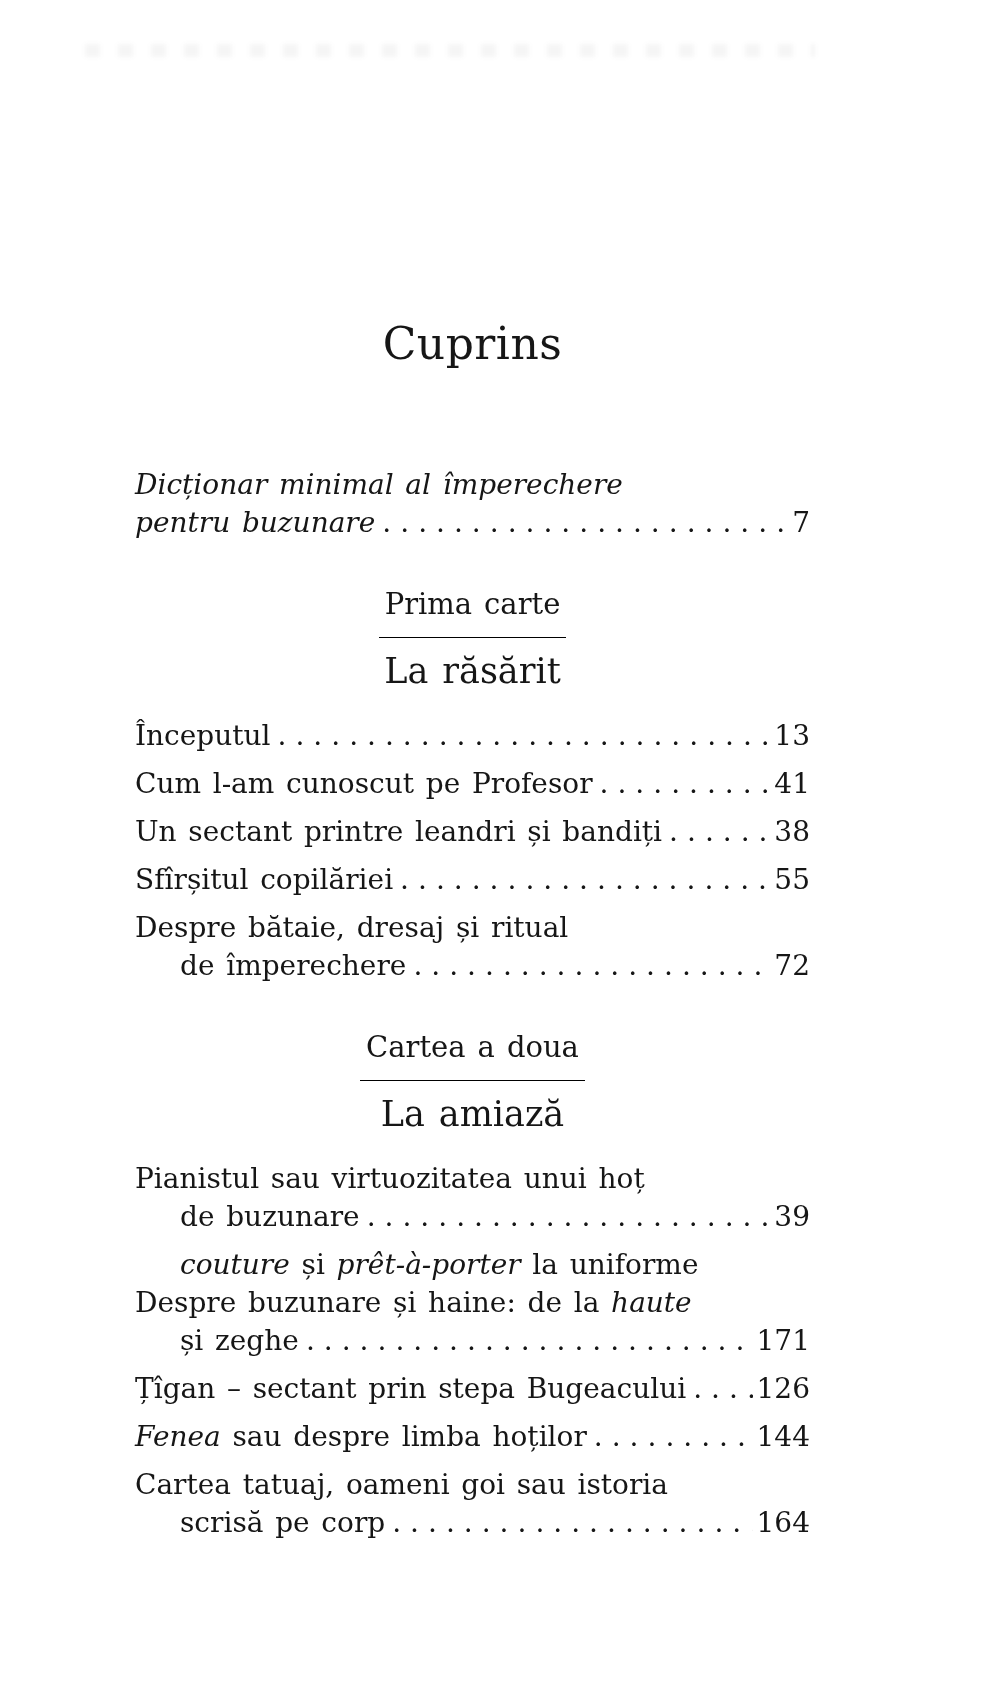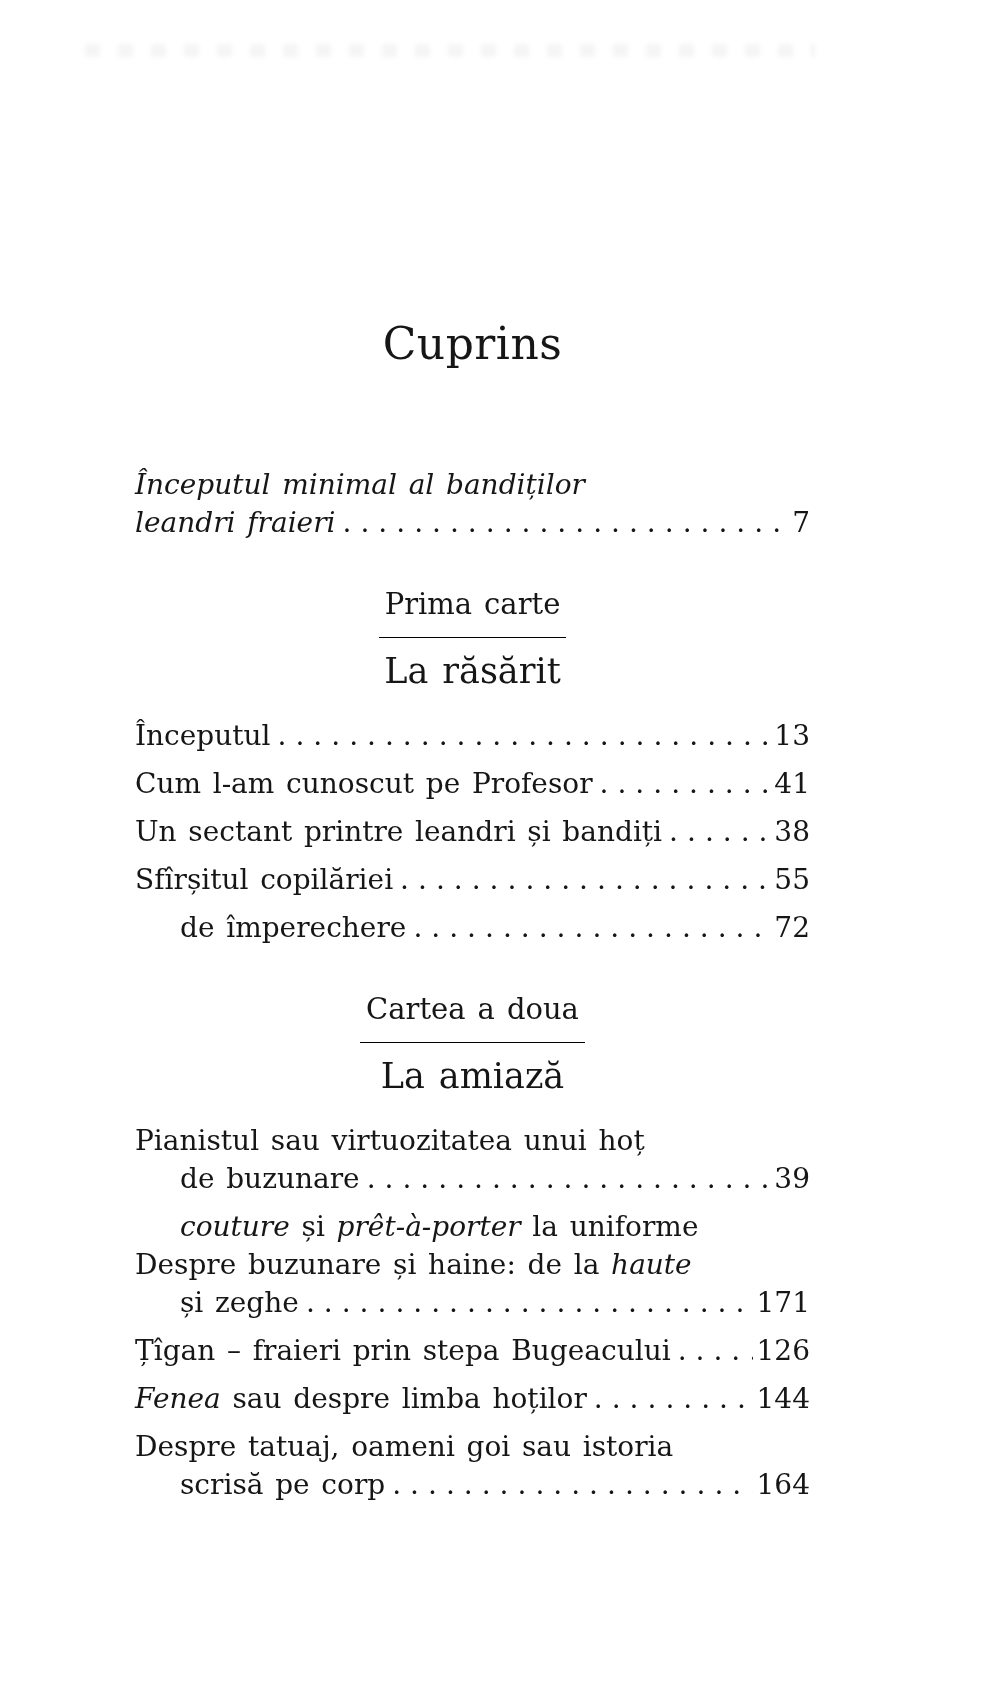--- a/index.html
+++ b/index.html
@@ -88,24 +88,24 @@
 </head>
 <body>
 
 <div class="page">
   <div class="scan-artifact"></div>
   <h1 class="title">Cuprins</h1>
   <div class="toc" id="toc">
       <div class="section">
         <div class="entry">
           <div class="line">
-            <span class="line-text"><span class="seg it">Începutul minimal al bandiților</span></span>
-          </div>
-          <div class="line">
-            <span class="line-text"><span class="seg it">leandri fraieri</span></span>
+            <span class="line-text"><span class="seg it">Dicționar minimal al împerechere</span></span>
+          </div>
+          <div class="line">
+            <span class="line-text"><span class="seg it">pentru buzunare</span></span>
             <span class="leader">..............................................................................................................</span>
             <span class="pagenum">7</span>
           </div>
         </div>
       </div>
       <div class="section">
         <div class="section-head"><span class="head-text">Prima carte</span></div>
         <div class="section-sub">La răsărit</div>
         <div class="entry">
           <div class="line">
@@ -129,20 +129,23 @@
           </div>
         </div>
         <div class="entry">
           <div class="line">
             <span class="line-text"><span class="seg">Sfîrșitul copilăriei</span></span>
             <span class="leader">..............................................................................................................</span>
             <span class="pagenum">55</span>
           </div>
         </div>
         <div class="entry">
+          <div class="line">
+            <span class="line-text"><span class="seg">Despre bătaie, dresaj și ritual</span></span>
+          </div>
           <div class="line indent">
             <span class="line-text"><span class="seg">de împerechere</span></span>
             <span class="leader">..............................................................................................................</span>
             <span class="pagenum">72</span>
           </div>
         </div>
       </div>
       <div class="section">
         <div class="section-head"><span class="head-text">Cartea a doua</span></div>
         <div class="section-sub">La amiază</div>
@@ -164,35 +167,35 @@
             <span class="line-text"><span class="seg">Despre buzunare și haine: de la </span><span class="seg it">haute</span></span>
           </div>
           <div class="line indent">
             <span class="line-text"><span class="seg">și zeghe</span></span>
             <span class="leader">..............................................................................................................</span>
             <span class="pagenum">171</span>
           </div>
         </div>
         <div class="entry">
           <div class="line">
-            <span class="line-text"><span class="seg">Țîgan – fraieri prin stepa Bugeacului</span></span>
+            <span class="line-text"><span class="seg">Țîgan – sectant prin stepa Bugeacului</span></span>
             <span class="leader">..............................................................................................................</span>
             <span class="pagenum">126</span>
           </div>
         </div>
         <div class="entry">
           <div class="line">
             <span class="line-text"><span class="seg it">Fenea</span><span class="seg"> sau despre limba hoților</span></span>
             <span class="leader">..............................................................................................................</span>
             <span class="pagenum">144</span>
           </div>
         </div>
         <div class="entry">
           <div class="line">
-            <span class="line-text"><span class="seg">Despre tatuaj, oameni goi sau istoria</span></span>
+            <span class="line-text"><span class="seg">Cartea tatuaj, oameni goi sau istoria</span></span>
           </div>
           <div class="line indent">
             <span class="line-text"><span class="seg">scrisă pe corp</span></span>
             <span class="leader">..............................................................................................................</span>
             <span class="pagenum">164</span>
           </div>
         </div>
       </div>
     </div>
 </div>

